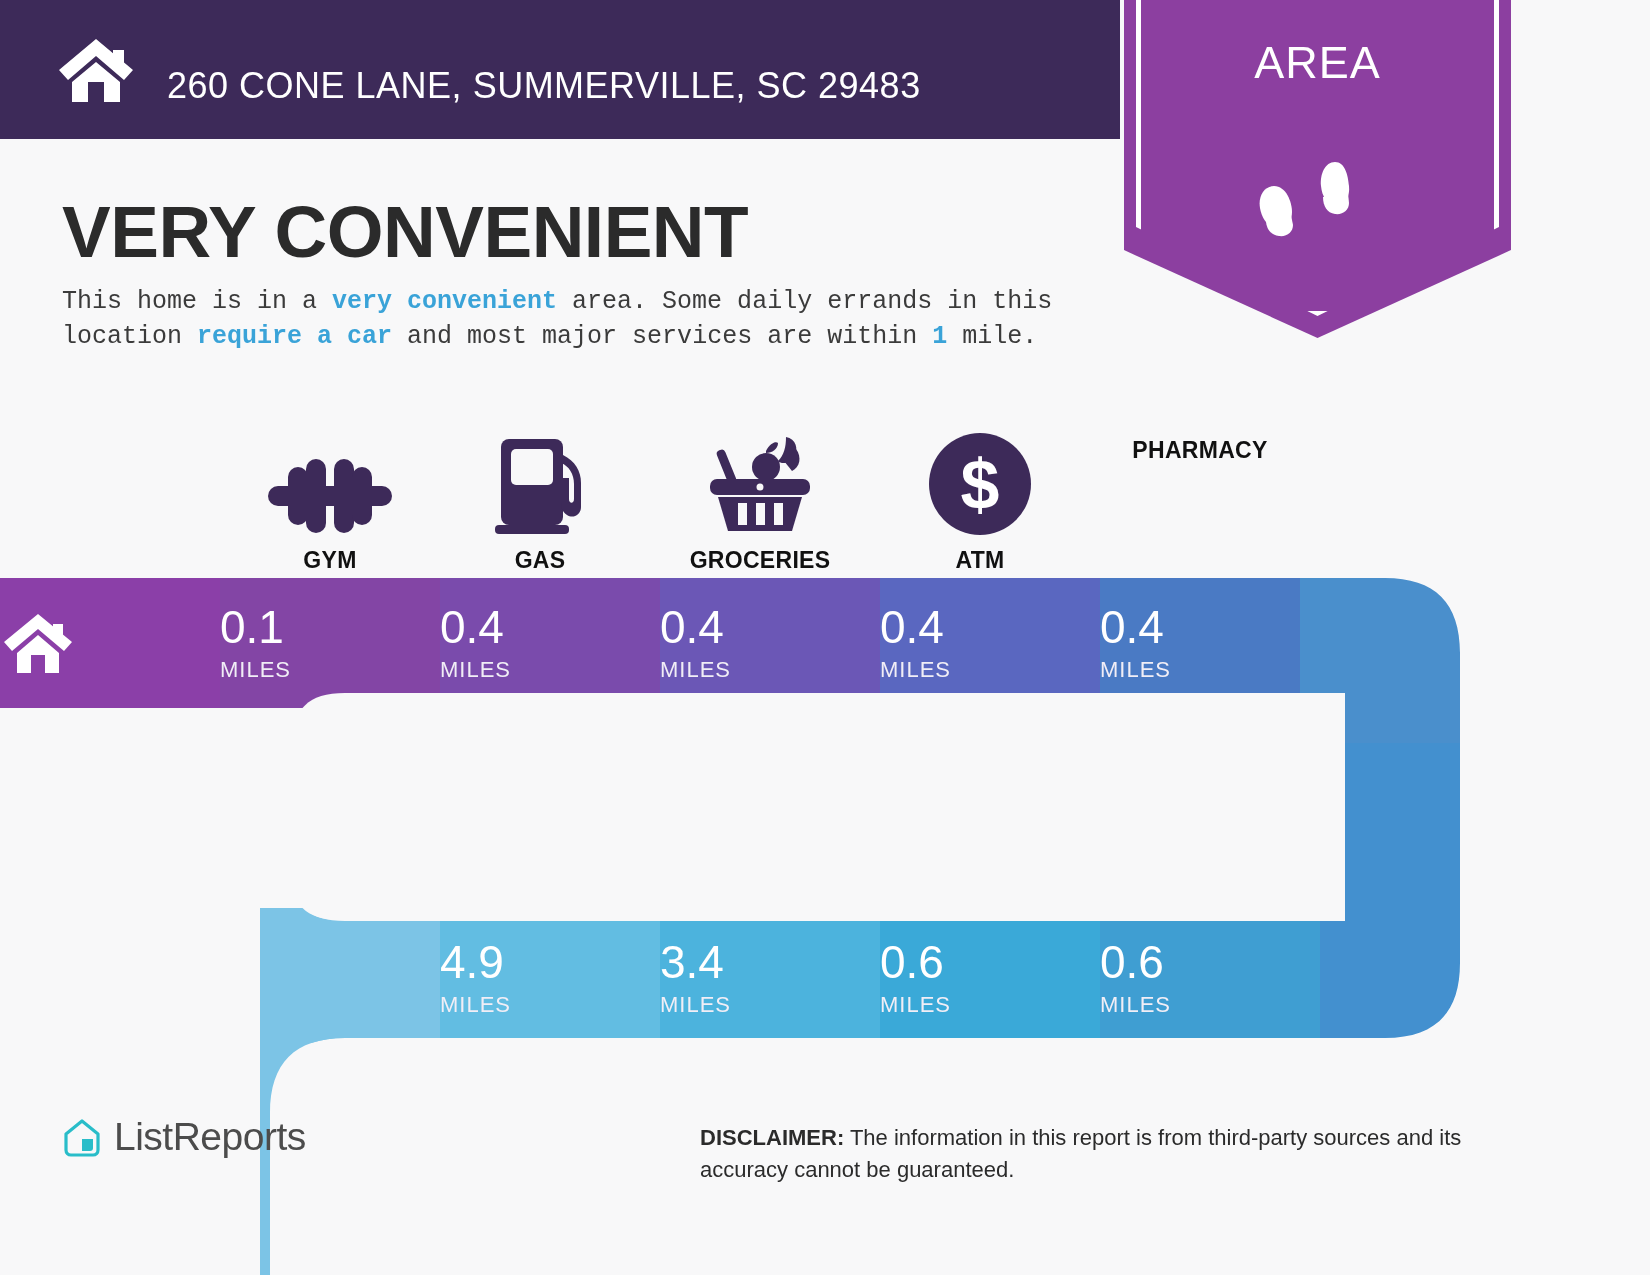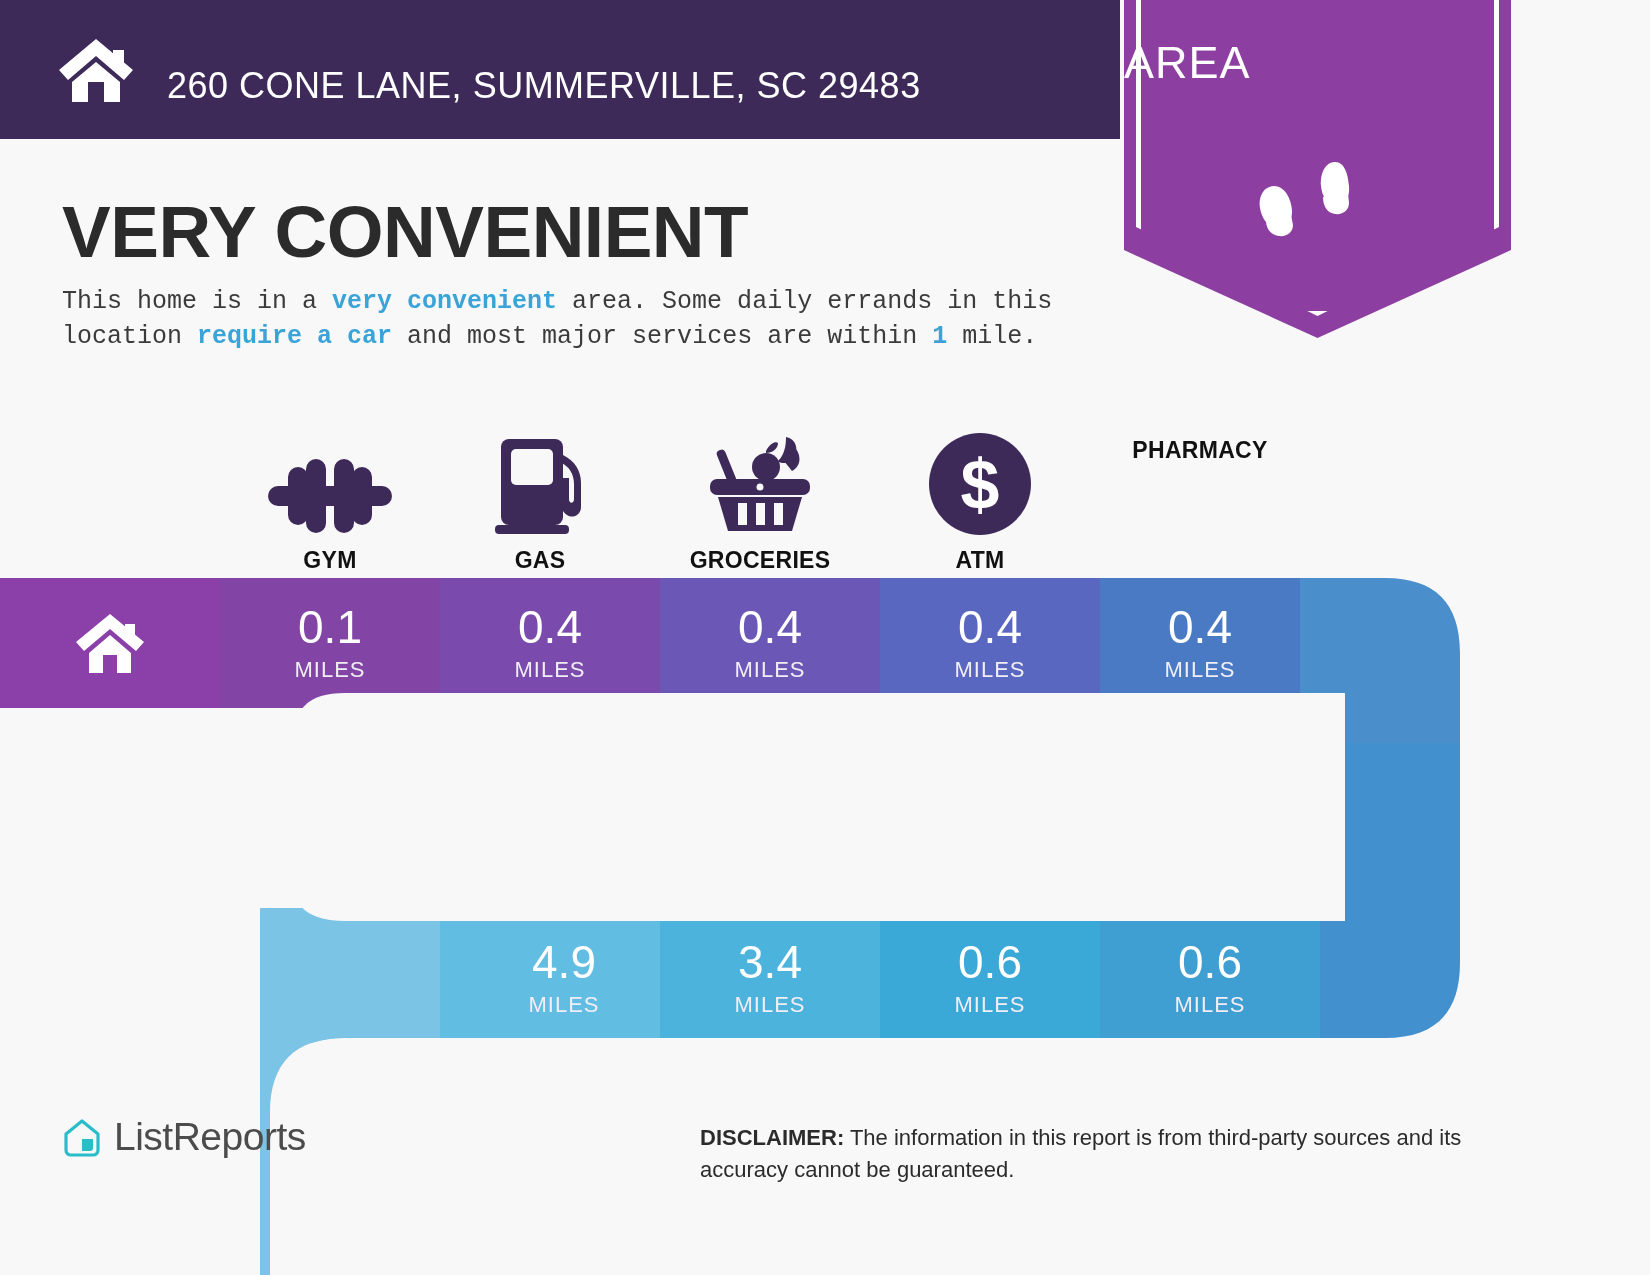--- a/index.html
+++ b/index.html
@@ -37,21 +37,21 @@
   }
   .badge-inner {
     position:absolute; left:1136px; top:-14px; width:363px; height:330px;
     border:5px solid #ffffff;
     -webkit-clip-path: polygon(0 0, 100% 0, 100% 73%, 50% 100%, 0 73%);
     clip-path: polygon(0 0, 100% 0, 100% 73%, 50% 100%, 0 73%);
     pointer-events:none;
   }
   .badge-text {
     position:absolute; left:1124px; top:40px; width:387px;
-    text-align:left; color:#fff;
+    text-align:center; color:#fff;
     font-size:45px; font-weight:400; line-height:1.03;
     letter-spacing:1px;
   }
   .badge-feet { position:absolute; left:1256px; top:158px; width:122px; height:85px; }
 
   
   .headline {
     position:absolute; left:62px; top:190px;
     font-size:73px; font-weight:bold; color:#2b2b2b;
     letter-spacing:-.5px;
@@ -69,21 +69,21 @@
   .icon-art { height:110px; display:flex; align-items:flex-end; justify-content:center; }
   .icon-label {
     margin-top:12px; font-size:23px; font-weight:bold;
     color:#111; letter-spacing:.3px; white-space:nowrap;
   }
 
   
   .ribbon { position:absolute; left:0; top:578px; width:1650px; height:700px; }
 
   .seg { position:absolute; display:flex; flex-direction:column;
-         align-items:center; justify-content:center; }
+         justify-content:center; }
   .seg-val { color:#fff; font-size:46px; font-weight:300; line-height:1; }
   .seg-unit { color:#f1eef6; font-size:22px; letter-spacing:1px; margin-top:7px; }
   .seg-house { width:76px; height:64px; }
 
   
   .lr-logo { position:absolute; left:62px; top:1115px; display:flex; align-items:center; }
   .lr-name { margin-left:12px; font-size:39px; color:#4c4c4c; letter-spacing:-.5px;text-align:right; }
   .disclaimer {
     position:absolute; left:700px; top:1122px; width:810px;
     font-size:22px; color:#2b2b2b; line-height:1.45;

